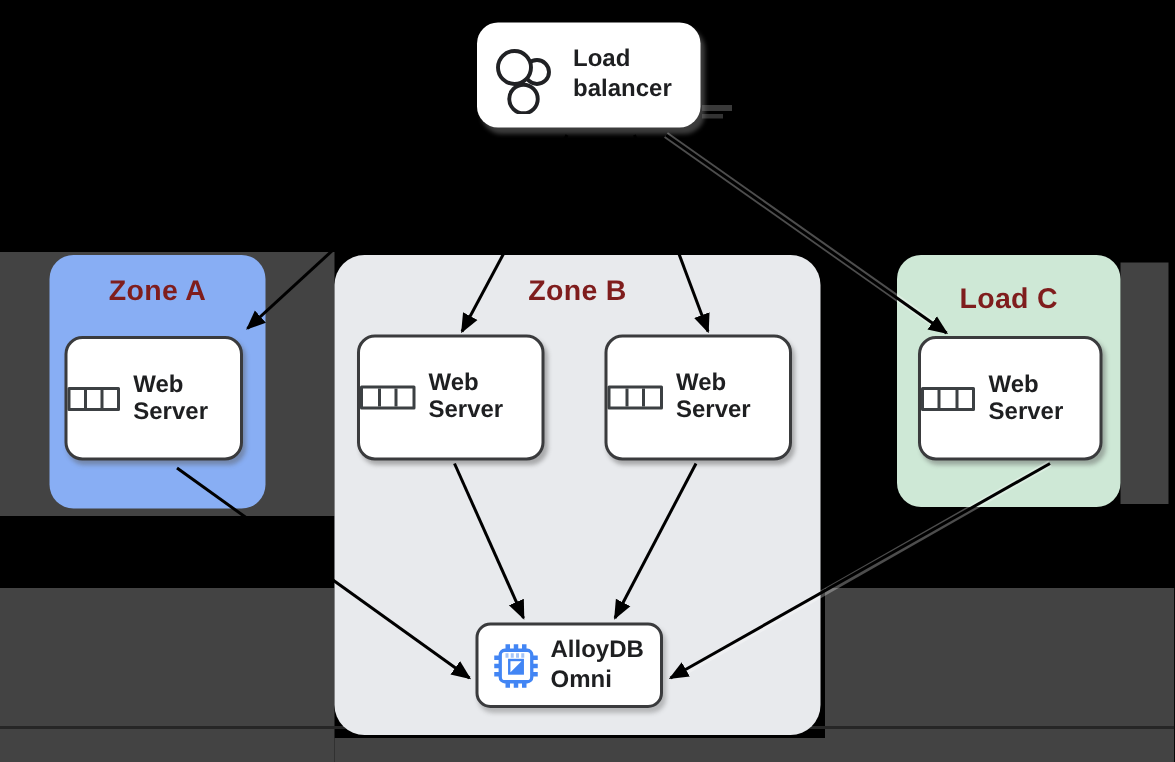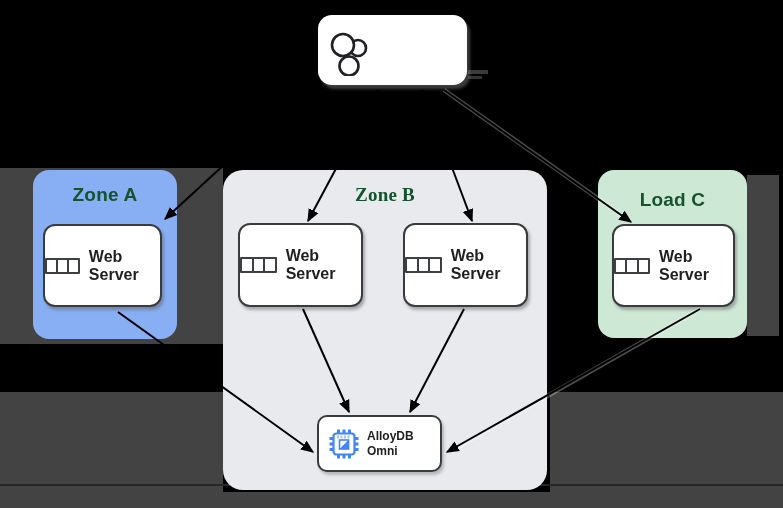--- a/index.html
+++ b/index.html
@@ -6,25 +6,25 @@
   #canvas{
     position:relative;width:783px;height:508px;background:#000;overflow:hidden;
     font-family:"Liberation Sans",sans-serif;color:#1e1f21;
   }
   
   .band{position:absolute;background:#434343;z-index:0;}
   .band-thin{position:absolute;background:#262626;z-index:0;}
   
   .zone{position:absolute;z-index:1;border-radius:16px;}
   .zone-a{left:33px;top:170px;width:144px;height:169px;background:#88AEF4;}
-  .zone-b{left:223px;top:170px;width:324px;height:320px;background:#E8EAED;border-radius:20px;font-family:Liberation Serif, serif;}
+  .zone-b{left:223px;top:170px;width:324px;height:320px;background:#E8EAED;border-radius:20px;}
   .zone-c{left:598px;top:170px;width:149px;height:168px;background:#CEE8D6;}
   .zone-title{
     text-align:center;font-weight:bold;font-size:19px;letter-spacing:.2px;
-    margin-top:14px;color:#14532d;
+    margin-top:14px;color:#7f1d1d;
   }
   .zone-c .zone-title{margin-top:19px;}
   
   .node{
     position:absolute;z-index:2;background:#fff;border:2px solid #3a3b3d;border-radius:12px;
     display:flex;align-items:center;justify-content:center;gap:9px;
     box-shadow:2px 3px 3px rgba(90,90,90,.45);box-sizing:border-box;
   }
   .ws-a{left:43px;top:224px;width:119px;height:83px;}
   .ws-b1{left:238px;top:223px;width:125px;height:84px;}
@@ -41,21 +41,21 @@
     border-radius:14px;display:flex;align-items:center;gap:6px;padding-left:10px;box-sizing:border-box;
     box-shadow:3px 4px 3px rgba(120,120,120,.5);
   }
   .lb-label{font-weight:bold;font-size:16px;line-height:1.25;width:80px;}
   
   .db{
     position:absolute;z-index:2;left:317px;top:415px;width:125px;height:57px;background:#fff;
     border:2px solid #3a3b3d;border-radius:10px;display:flex;align-items:center;gap:8px;
     padding-left:10px;box-sizing:border-box;box-shadow:2px 3px 3px rgba(90,90,90,.35);
   }
-  .db-label{font-weight:bold;font-size:12px;line-height:1.25;width:62px;}
+  .db-label{font-weight:bold;font-size:16px;line-height:1.25;width:62px;}
   
   #arrows{position:absolute;left:0;top:0;z-index:3;pointer-events:none;}
 </style>
 </head>
 <body>
 
 <div id="canvas">
 
   <div class="band" style="left:0;top:168px;width:223px;height:176px;"></div>
   <div class="band" style="left:747px;top:175px;width:32px;height:161px;"></div>
@@ -75,20 +75,21 @@
   <div class="zone zone-c">
     <div class="zone-title">Load C</div>
   </div>
 
   <div class="lb">
     <svg width="48" height="52" viewBox="0 0 48 52" aria-hidden="true">
       <circle cx="30" cy="24" r="8" fill="#fff" stroke="#202124" stroke-width="2.6"></circle>
       <circle cx="21" cy="42" r="9.5" fill="#fff" stroke="#202124" stroke-width="2.6"></circle>
       <circle cx="15" cy="21" r="11" fill="#fff" stroke="#202124" stroke-width="2.6"></circle>
     </svg>
+    <div class="lb-label">Load balancer</div>
   </div>
 
   <div class="node ws-a">
     <div class="server-icon">
         <span></span>
         <span></span>
         <span></span>
       </div>
     <div class="ws-label">Web Server</div>
   </div>

